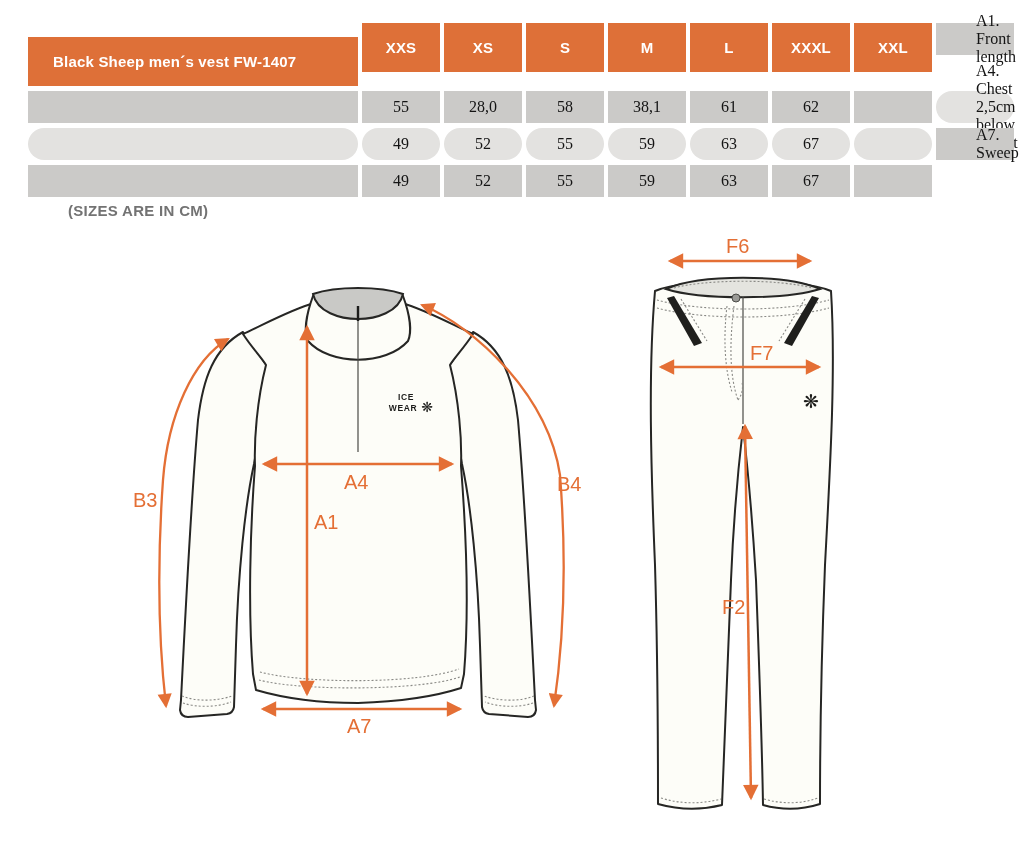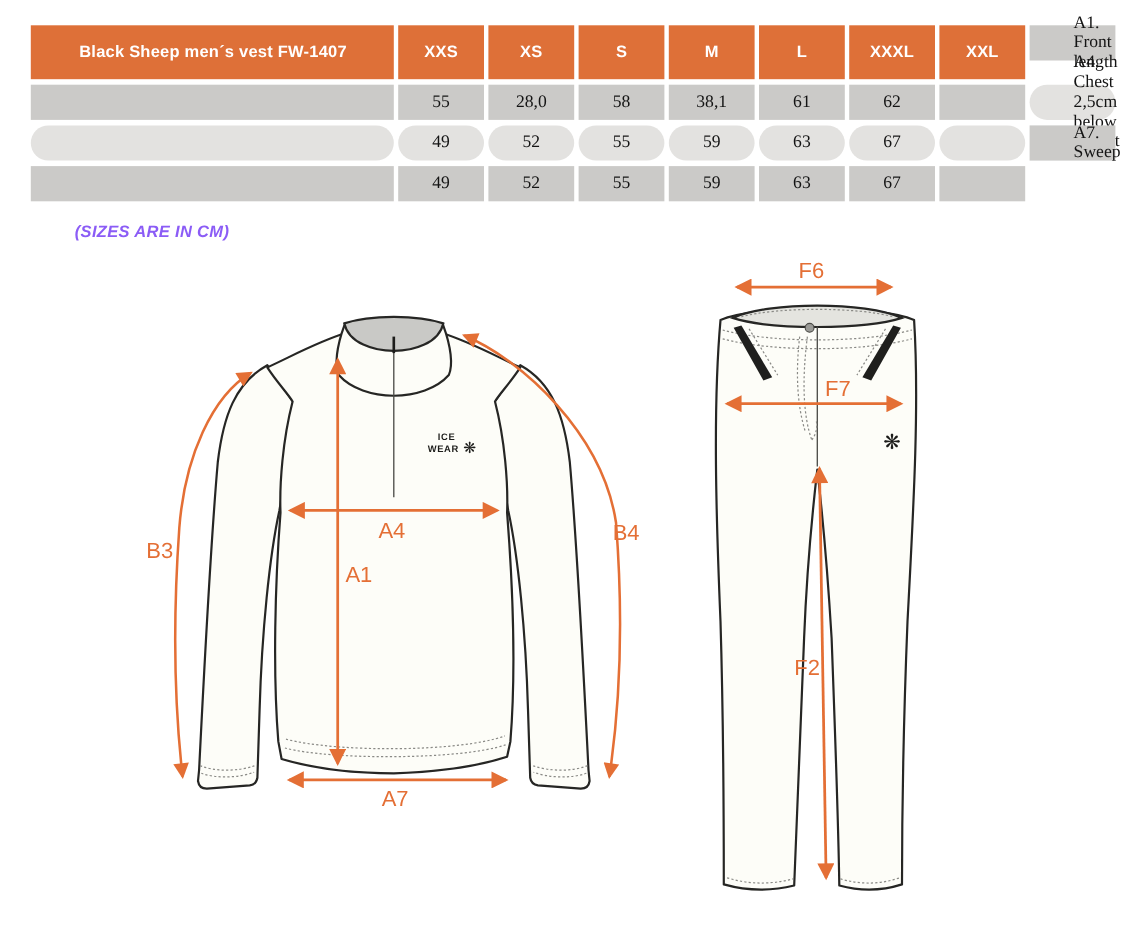--- a/index.html
+++ b/index.html
@@ -13,33 +13,33 @@
     display:grid;
     grid-template-columns:330px repeat(8,78px);
     column-gap:4px;row-gap:5px;
   }
   .th{
     background:#DE7038;color:#ffffff;height:49px;
     display:flex;align-items:center;justify-content:center;
     font-weight:bold;font-size:15px;letter-spacing:.2px;
     box-sizing:border-box;
   }
-  .th.title{justify-content:flex-start;padding-left:44px;}
+  .th.title{justify-content:flex-start;padding-left:25px;margin-top:14px;}
   .td{
     height:32px;display:flex;align-items:center;justify-content:center;
     font-family:"Liberation Serif",serif;font-size:16px;color:#141414;
     box-sizing:border-box;
   }
   .td.label{justify-content:flex-start;padding-left:40px;}
   .rowA{background:#CBCAC8;}
   .rowB{background:#E3E2E0;border-radius:16px;}
   
   .note{
     position:absolute;left:68px;top:202px;
-    color:#8b5cf6;font-weight:bold;font-size:15px;letter-spacing:.3px;font-style:italic;
+    color:#737373;font-weight:bold;font-size:15px;letter-spacing:.3px;
   }
   
   svg.drawing{position:absolute;left:0;top:0;}
   .outline{fill:#FDFDF8;stroke:#262624;stroke-width:2;stroke-linejoin:round;}
   .grayfill{fill:#C9C9C6;stroke:#262624;stroke-width:2;}
   .lens{fill:#E4E4DF;stroke:#262624;stroke-width:2;}
   .stitch{fill:none;stroke:#8a8a86;stroke-width:1.1;stroke-dasharray:2 2;}
   .seam{fill:none;stroke:#4a4a46;stroke-width:1.2;}
   .pocket{fill:#1f1f1d;stroke:none;}
   .arrow{fill:none;stroke:#E46F35;stroke-width:2.5;}

